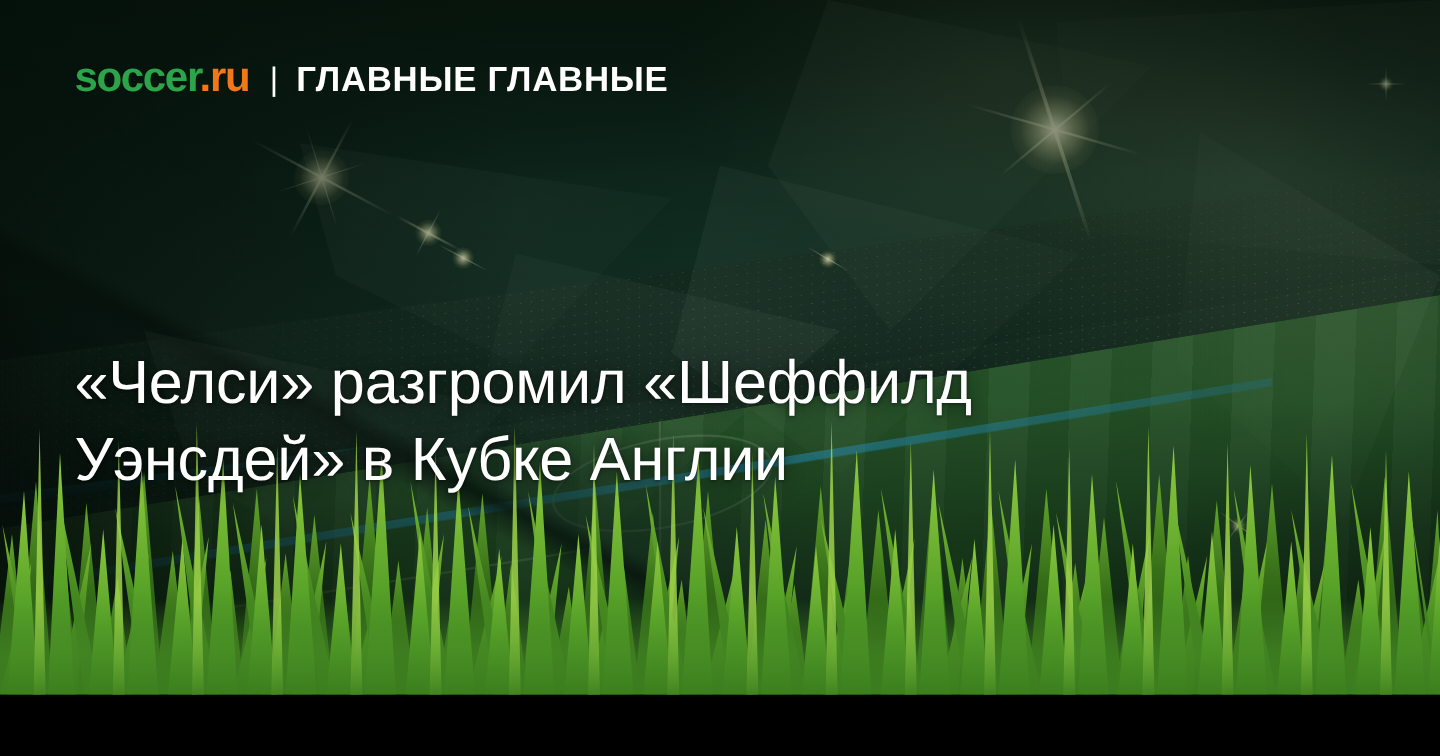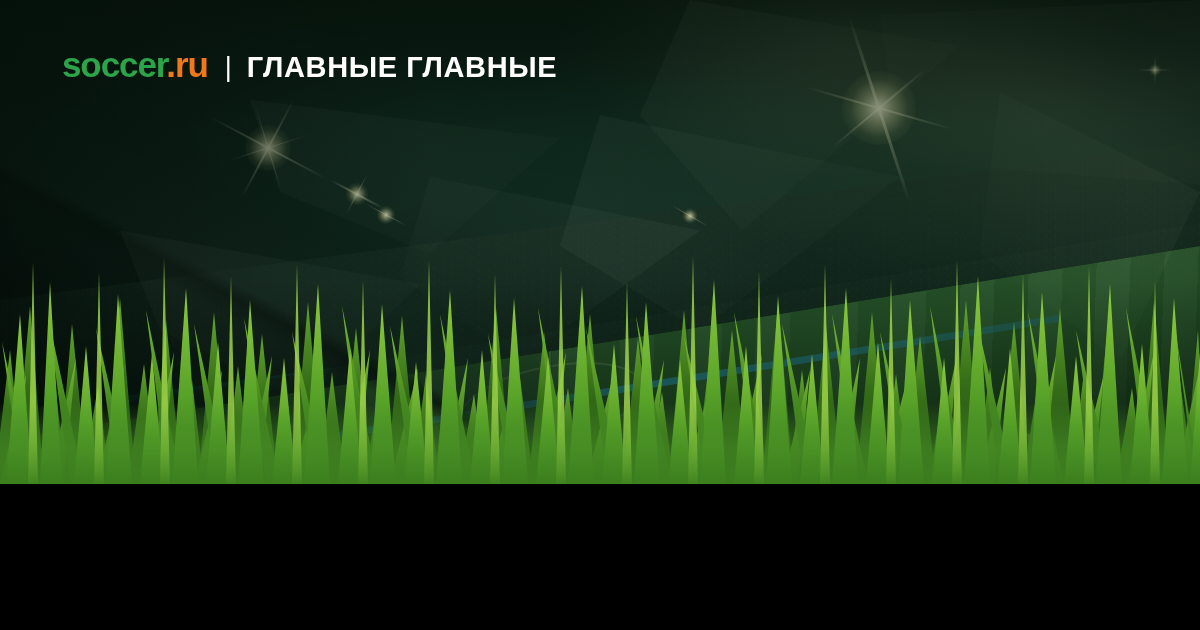--- a/index.html
+++ b/index.html
@@ -4,21 +4,21 @@
 <title>soccer.ru</title>
 <style>
   html, body {
     margin: 0;
     padding: 0;
     background: #000;
   }
   #stage {
     position: relative;
     width: 1200px;
-    height: 484px;
+    height: 579px;
     overflow: hidden;
     font-family: "Liberation Sans", "DejaVu Sans", sans-serif;
     background: #0b1a12;
   }
 
   
   .bg-layer { position: absolute; inset: 0; }
 
   
   .bg-base {
@@ -494,14 +494,15 @@
       <rect x="0" y="150" width="1200" height="80" fill="url(#gBase)"></rect>
     </svg>
   </div>
 
   <div class="header">
     <span class="logo"><span class="s-soccer">soccer</span><span class="s-ru">.ru</span></span>
     <span class="hdr-sep">|</span>
     <span class="hdr-title">ГЛАВНЫЕ ГЛАВНЫЕ</span>
   </div>
 
+  <h1 class="headline">«Челси» разгромил «Шеффилд Уэнсдей» в Кубке Англии</h1>
 
 </div>
 
 </body></html>

